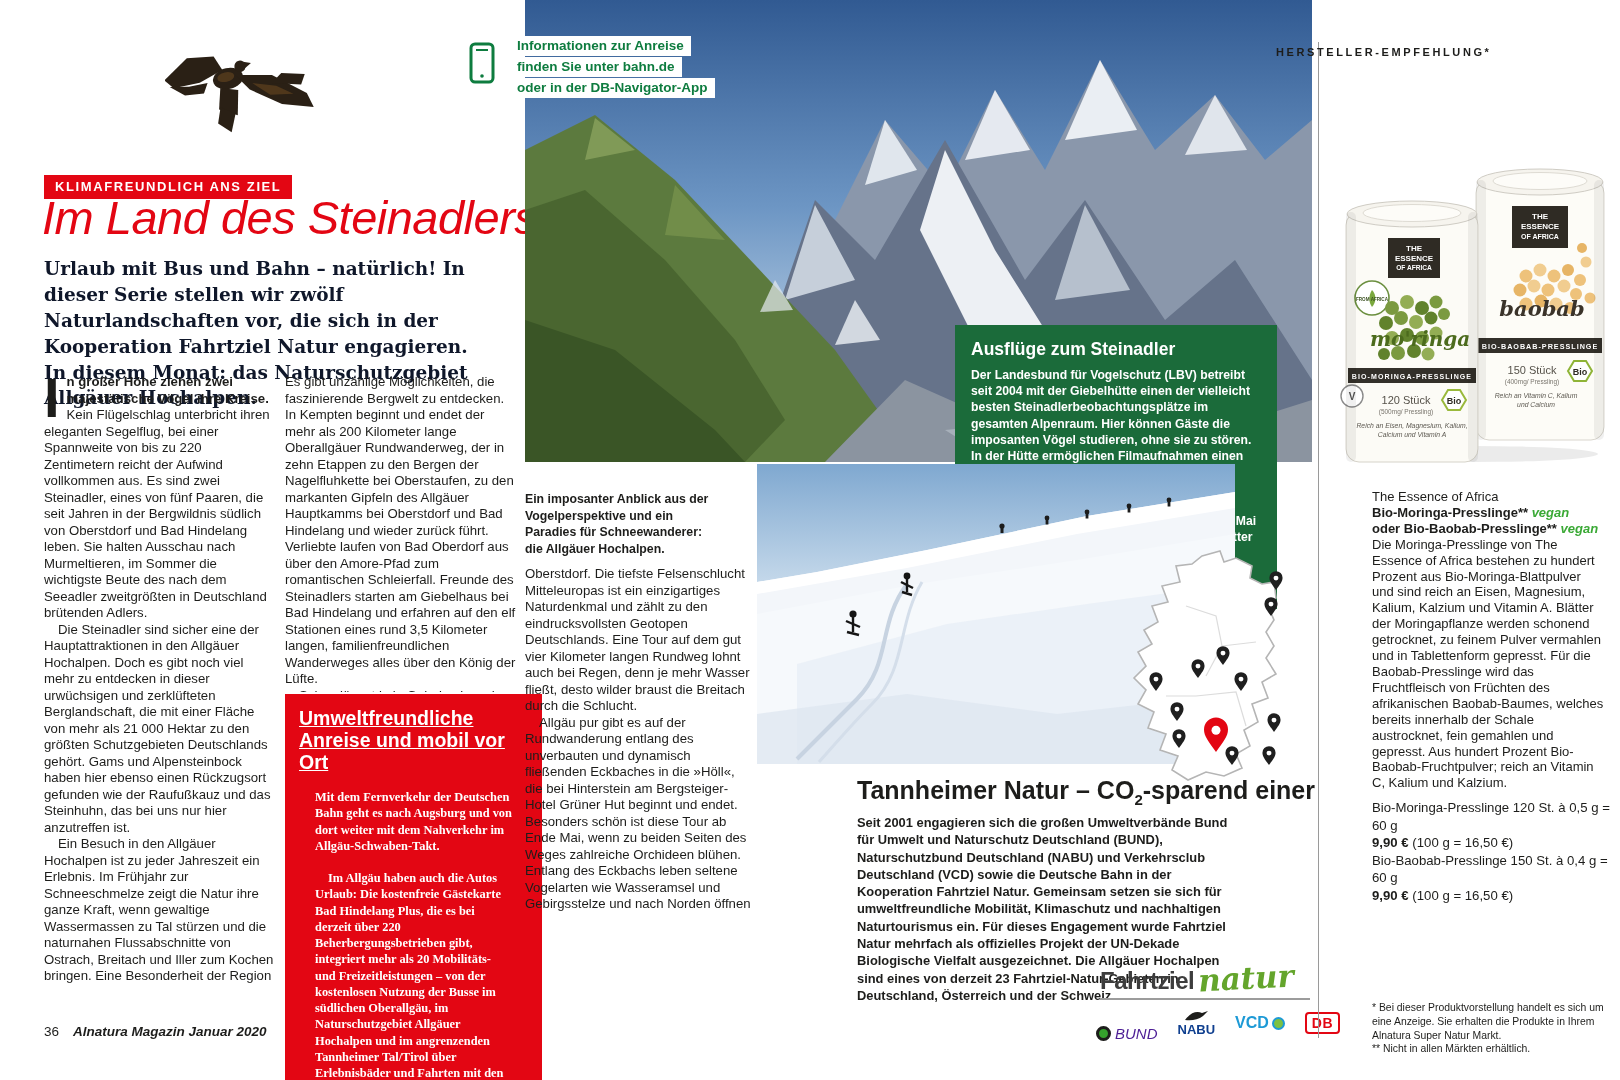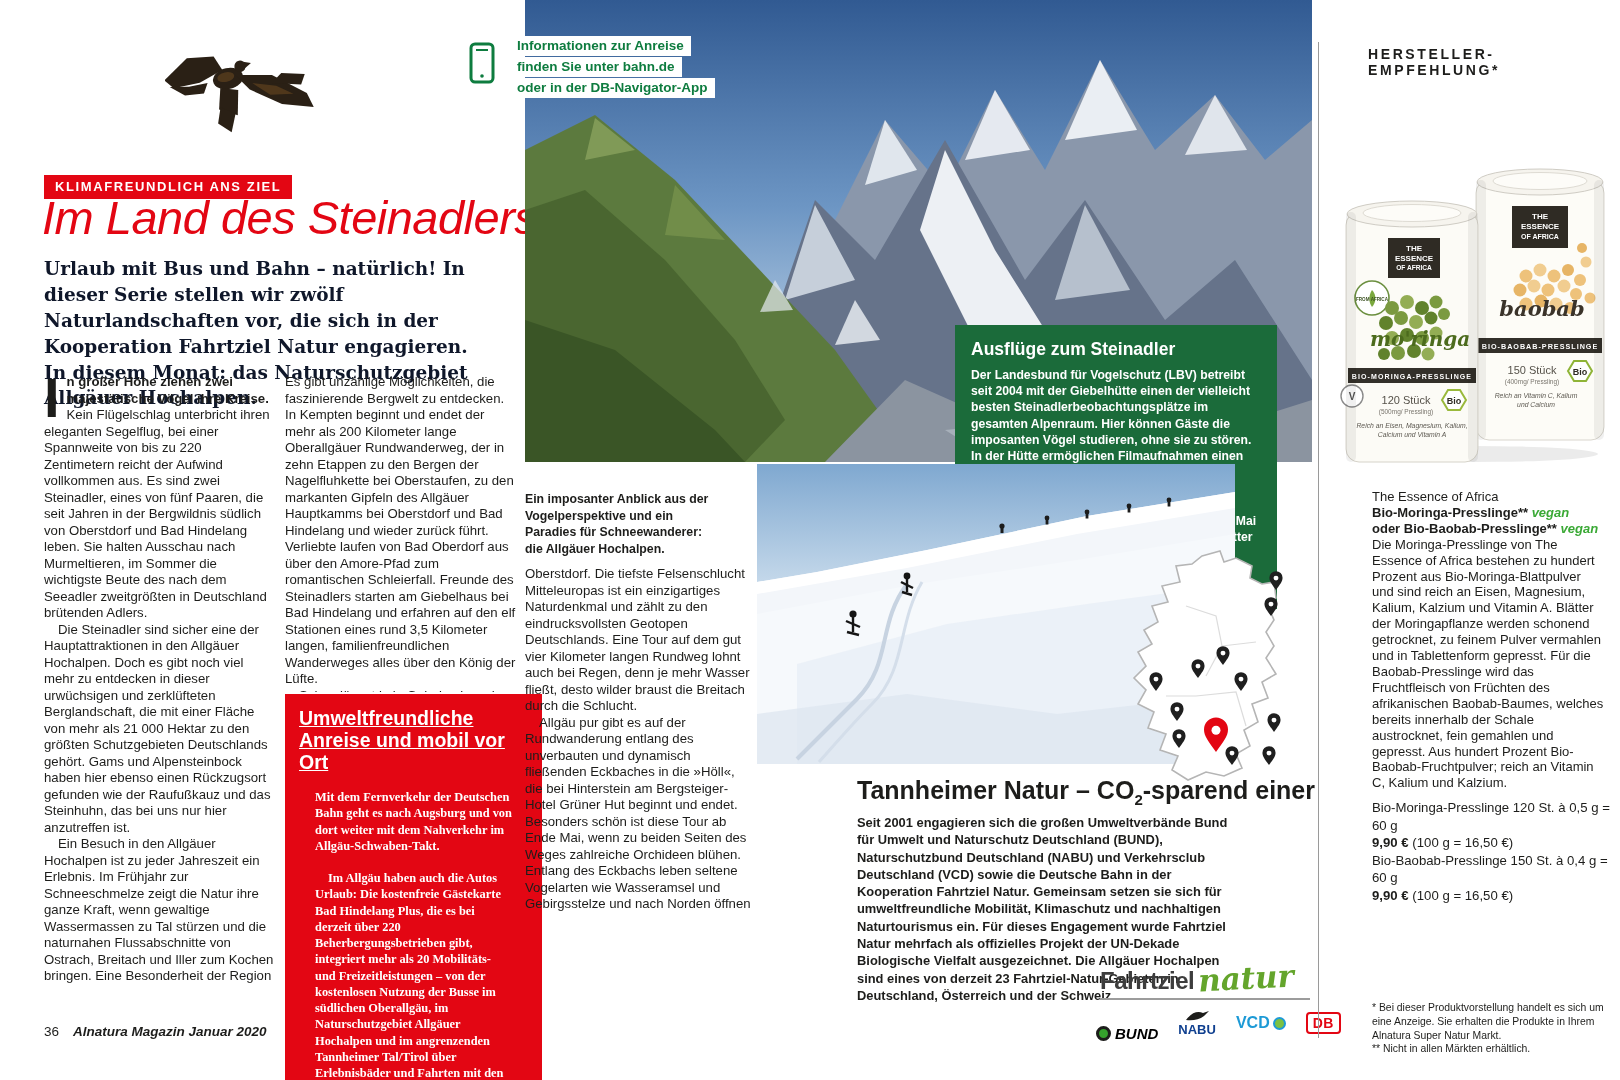--- a/index.html
+++ b/index.html
@@ -46,30 +46,30 @@
   .fnheading{left:857px;top:776px;font-size:25px;font-weight:bold;}
   .fnheading sub{font-size:15px;}
   .fnbody{left:857px;top:814px;width:384px;font-size:12.9px;font-weight:bold;line-height:1.34;hyphens:auto;}
   .fnlogo{left:1100px;top:960px;width:210px;}
   .fnlogo .row{display:flex;align-items:baseline;}
   .fnlogo .word{font-size:24px;font-weight:bold;color:#3d3d3d;letter-spacing:-0.5px;}
   .fnlogo .script{font-family:"DejaVu Serif",serif;font-style:italic;font-weight:bold;
                   font-size:31px;color:#64a52c;margin-left:4px;transform:rotate(-3deg);display:inline-block;}
   .fnlogo .rule{height:2px;background:#9c9c9c;margin-top:2px;}
   .partners{left:1096px;top:1004px;display:flex;align-items:center;gap:20px;}
-  .p-bund{display:flex;align-items:center;gap:4px;font-weight:bold;font-style:italic;font-size:15px;color:#000000;margin-top:21px;}
+  .p-bund{display:flex;align-items:center;gap:4px;font-weight:normal;font-style:italic;font-size:15px;color:#4c1d95;margin-top:21px;}
   .bund-dot{width:15px;height:15px;border-radius:50%;background:#35a12c;border:3px solid #1d1d1b;box-sizing:border-box;}
   .p-nabu{display:flex;flex-direction:column;align-items:center;font-weight:bold;font-size:13px;color:#0f3f8f;}
   .p-vcd{display:flex;align-items:center;gap:3px;font-weight:bold;font-size:16px;color:#1d9ad6;}
   .vcd-dot{width:13px;height:13px;border-radius:50%;background:#7cc142;border:2px solid #1d9ad6;box-sizing:border-box;}
   .p-db{border:2px solid #e30613;border-radius:4px;color:#e30613;font-weight:bold;font-size:14px;
         padding:1px 5px;letter-spacing:0.5px;}
   
   .divider{left:1318px;top:42px;width:1px;height:996px;background:#9a9a9a;}
-  .rheader{left:1368px;top:46px;font-size:14px;font-weight:bold;letter-spacing:2.6px;color:#1d1d1b;}
+  .rheader{left:1276px;top:46px;font-size:11px;font-weight:bold;letter-spacing:2.6px;color:#1d1d1b;}
   .jars{left:1336px;top:158px;width:276px;height:310px;}
   .prodtext{left:1372px;top:489px;width:234px;font-size:13px;line-height:15.9px;hyphens:auto;}
   .prodtext .brand{font-weight:400;}
   .prodtext .pbold{font-weight:bold;}
   .vegan{color:#3aa935;font-style:italic;font-weight:bold;}
   .prices{left:1372px;top:799px;width:240px;font-size:13.2px;line-height:17.5px;}
   .prices .pr{font-weight:bold;}
   .rfootnote{left:1372px;top:1001px;width:236px;font-size:10.4px;line-height:1.33;color:#1d1d1b;}
   .eagle{left:165px;top:22px;width:152px;height:162px;}
 </style>

